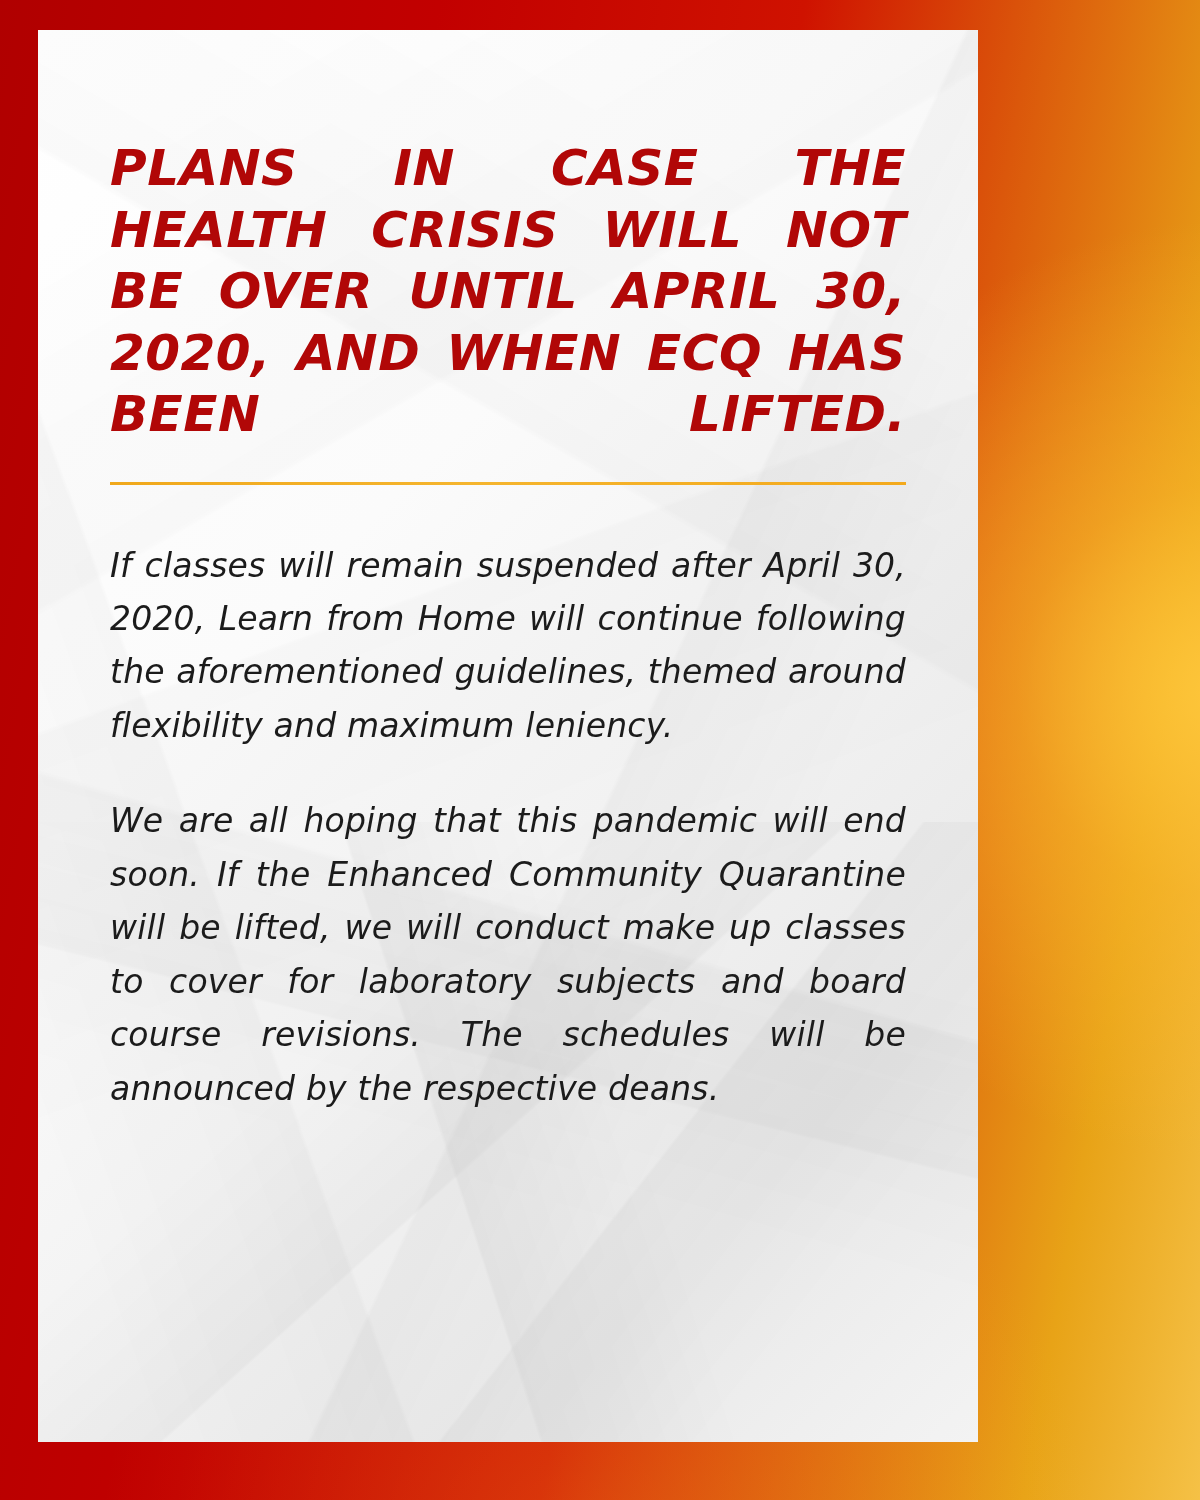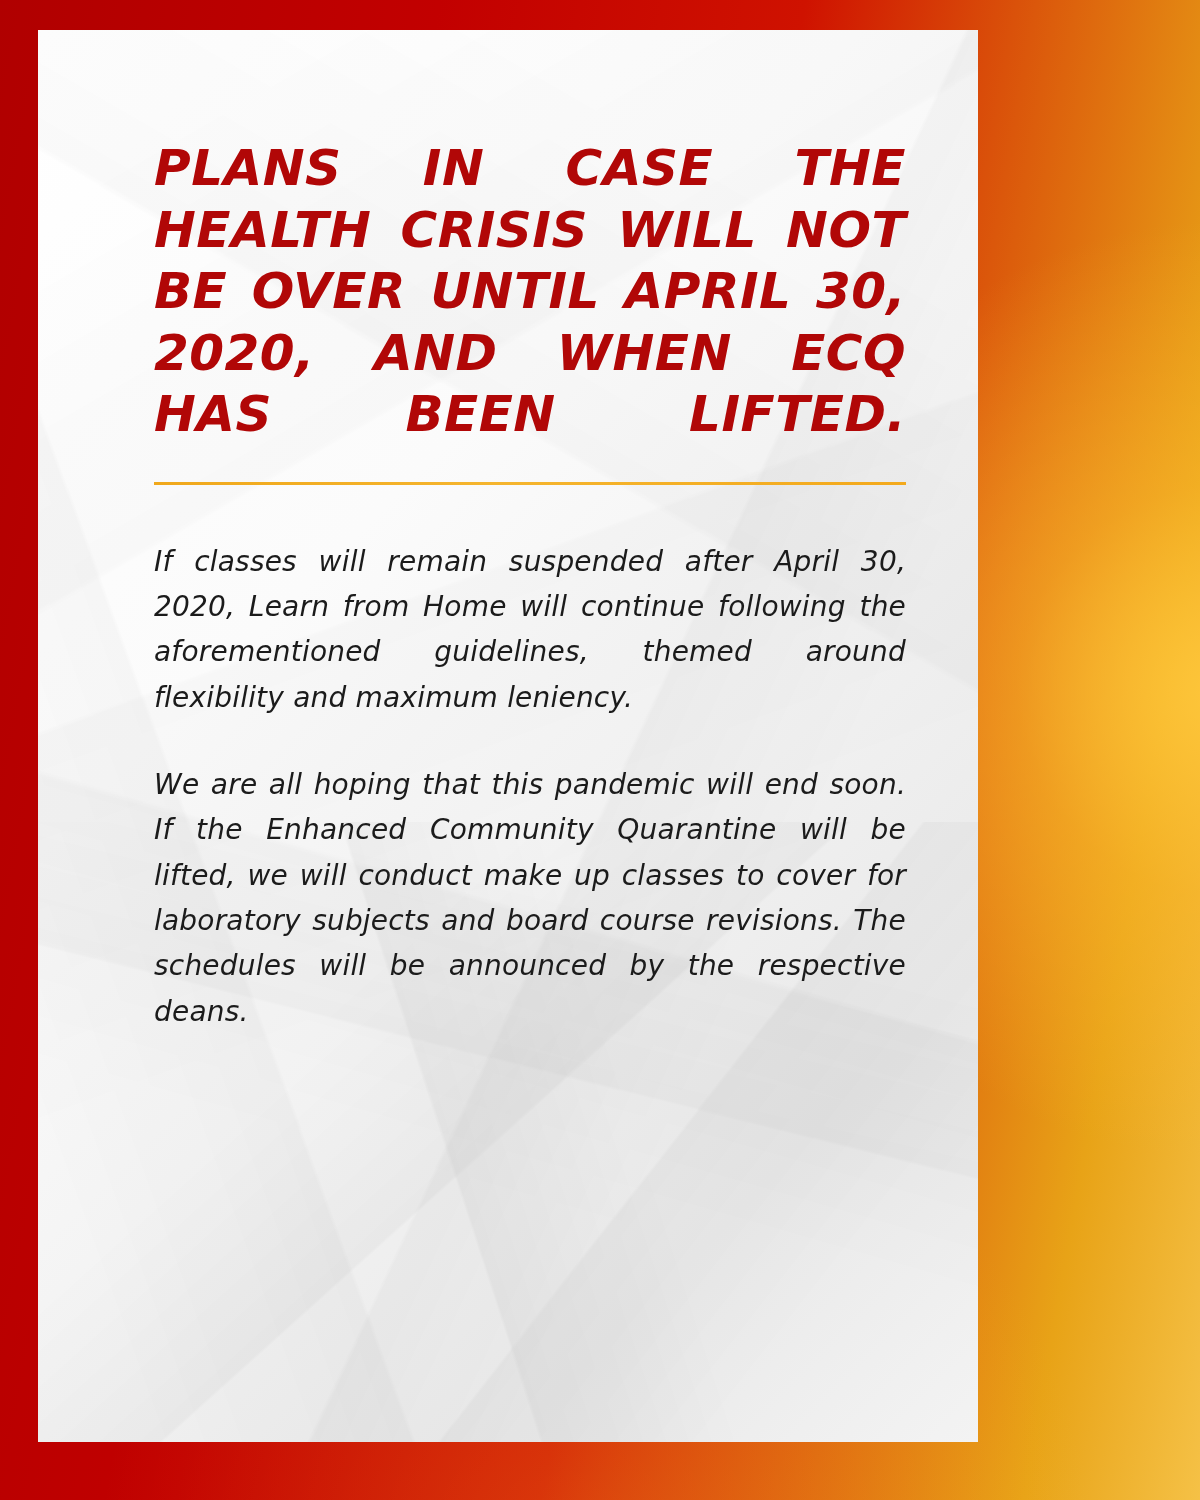--- a/index.html
+++ b/index.html
@@ -39,21 +39,20 @@
   .card {
     position: absolute;
     left: 38px;
     top: 30px;
     width: 940px;
     height: 1412px;
     background:
       linear-gradient(135deg, #ffffff 0%, #fbfbfb 35%, #f2f2f2 60%, #e9e9e9 80%, #f3f3f3 100%);
     box-sizing: border-box;
     overflow: hidden;
-    padding-left: 44px;
   }
 
   
   .poly {
     position: absolute;
     inset: 0;
     pointer-events: none;
     opacity: 0.75;
     background:
       linear-gradient(115deg, rgba(0,0,0,0) 58%, rgba(0,0,0,0.035) 58.3%, rgba(0,0,0,0) 72%),
@@ -101,21 +100,21 @@
     height: 3px;
     width: 100%;
     background: linear-gradient(90deg, #f0a81b 0%, #f5b52e 45%, #f3a91c 100%);
   }
 
   .body-text {
     margin-top: 54px;
     color: #1b1b1b;
     font-family: "DejaVu Sans", sans-serif;
     font-style: italic;
-    font-size: 28px;
+    font-size: 33px;
     line-height: 1.62;
     text-align: justify;
     letter-spacing: 0.2px;
   }
   .body-text p {
     margin: 0 0 42px 0;
   }
   .body-text p:last-child {
     margin-bottom: 15px;
   }

